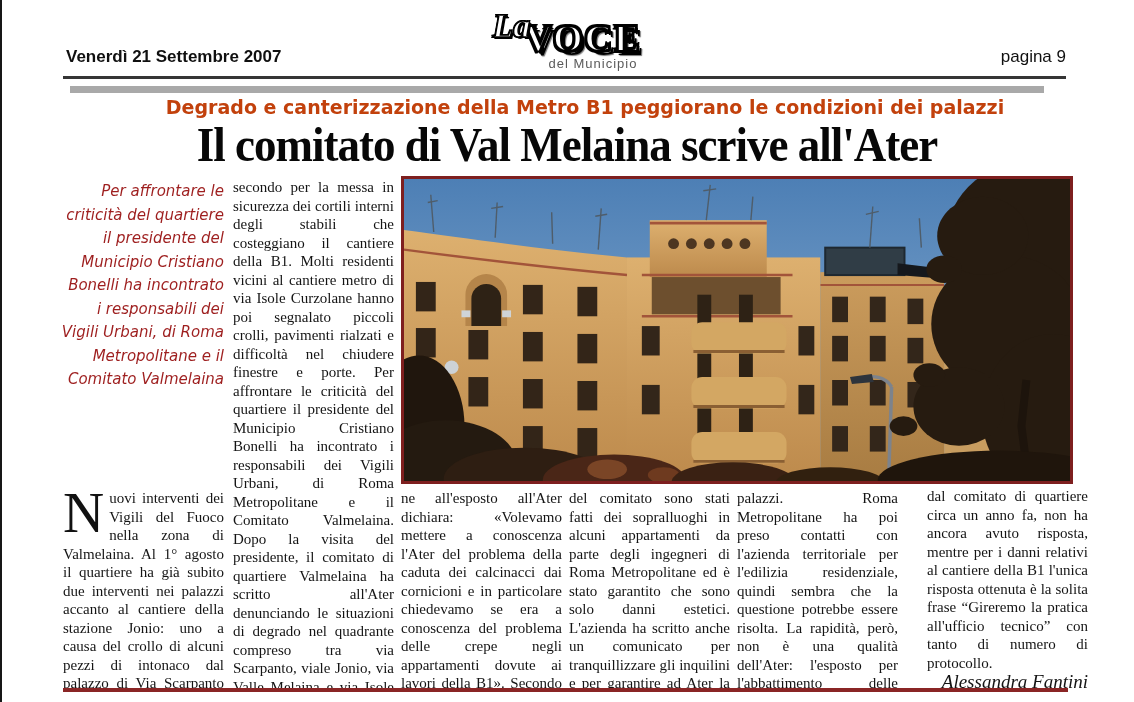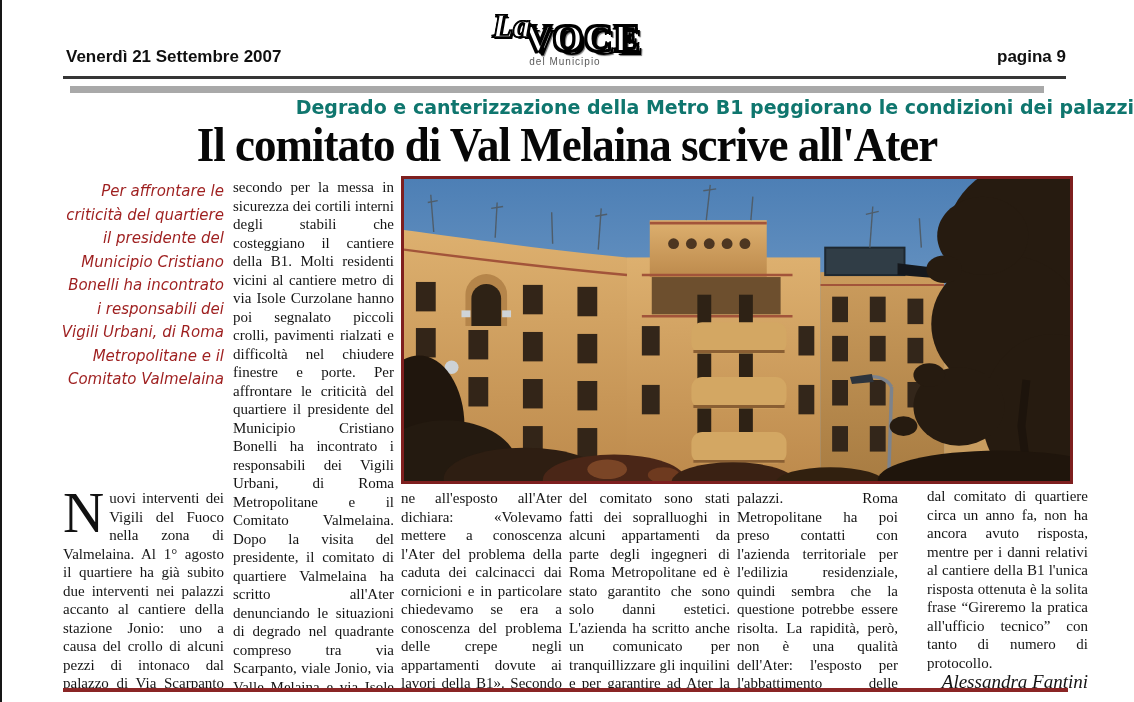--- a/index.html
+++ b/index.html
@@ -7,41 +7,41 @@
   body {
     width:1134px; height:702px; position:relative; overflow:hidden;
     font-family:"Liberation Serif", serif; color:#1a1a1a;
   }
   .edge-line { position:absolute; left:0; top:0; width:2px; height:702px; background:#161616; }
 
   
   .date { position:absolute; left:66px; top:47px; font-family:"Liberation Sans",sans-serif;
           font-weight:bold; font-size:17px; color:#101010; }
   .page-num { position:absolute; right:68px; top:47px; font-family:"Liberation Sans",sans-serif;
-          font-weight:bold; font-size:17px; color:#101010; }
+          font-weight:normal; font-size:17px; color:#101010; }
   .header-rule { position:absolute; left:63px; top:76px; width:1003px; height:3px; background:#353535; }
   .gray-bar { position:absolute; left:70px; top:86px; width:974px; height:7px; background:#a9a9a9; }
 
   .logo-wrap { position:absolute; left:50%; top:14px; transform:translateX(-50%);
                background:#ffffff; padding:0 12px 2px 12px; text-align:center; z-index:5; }
   .logo-line1 { white-space:nowrap; }
   .logo-la { display:inline-block; font-family:Liberation Serif, serif; font-style:italic; font-weight:bold;
              font-size:34px; color:#ffffff; position:relative; top:-14px; margin-right:-6px; z-index:2;
              -webkit-text-stroke:1.4px #000;
              text-shadow:-1px -1px 0 #000,1px -1px 0 #000,-1px 1px 0 #000,1px 1px 0 #000,2px 2px 0 #000; }
   .logo-voce { display:inline-block; font-family:Liberation Serif, serif; font-weight:bold;
              font-size:38px; letter-spacing:2px; color:#ffffff; line-height:48px;
              -webkit-text-stroke:2px #000;
              text-shadow:-2px -2px 0 #000,2px -2px 0 #000,-2px 2px 0 #000,2px 2px 0 #000,4px 4px 0 #000,5px 5px 1px #777; }
-  .logo-tagline { font-family:"Liberation Sans",sans-serif; font-size:10px; color:#5a5a5a;
-             letter-spacing:1px; text-align:center; margin-top:-6px; padding-right:4px; }
+  .logo-tagline { font-family:"Liberation Sans",sans-serif; font-size:13px; color:#5a5a5a;
+             letter-spacing:1px; text-align:right; margin-top:-6px; padding-right:4px; }
 
   
-  .kicker { position:absolute; left:0; top:96px; width:1134px; text-align:right;
-            font-family:"DejaVu Sans",sans-serif; font-weight:bold; font-size:19px; color:#0f766e;padding-left:36px; }
+  .kicker { position:absolute; left:0; top:96px; width:1134px; text-align:center;
+            font-family:"DejaVu Sans",sans-serif; font-weight:bold; font-size:19px; color:#c2410c;padding-left:36px; }
   .headline { position:absolute; left:0; top:116px; width:1134px; text-align:center;
             font-family:"Liberation Serif",serif; font-weight:bold; font-size:45px; letter-spacing:-1px;
             color:#070707; transform:scaleY(1.1); transform-origin:top center; }
 
   
   .lead { position:absolute; left:60px; top:180px; width:164px; text-align:right;
           font-family:"DejaVu Sans",sans-serif; font-style:italic; font-size:15px; line-height:23.5px;
           color:#9e1f1f; }
   .col { position:absolute; width:161px; font-size:15px; line-height:18.5px; text-align:justify;
          color:#141414; overflow:hidden; }

